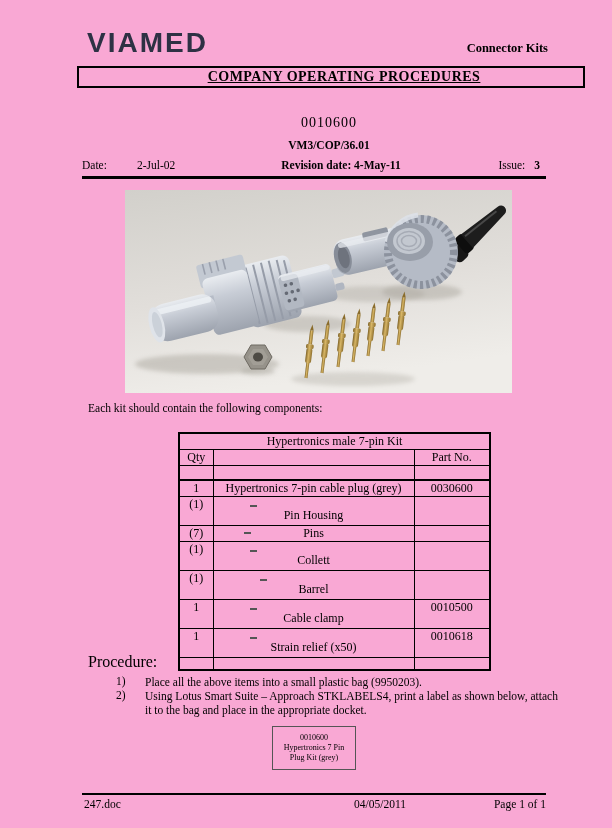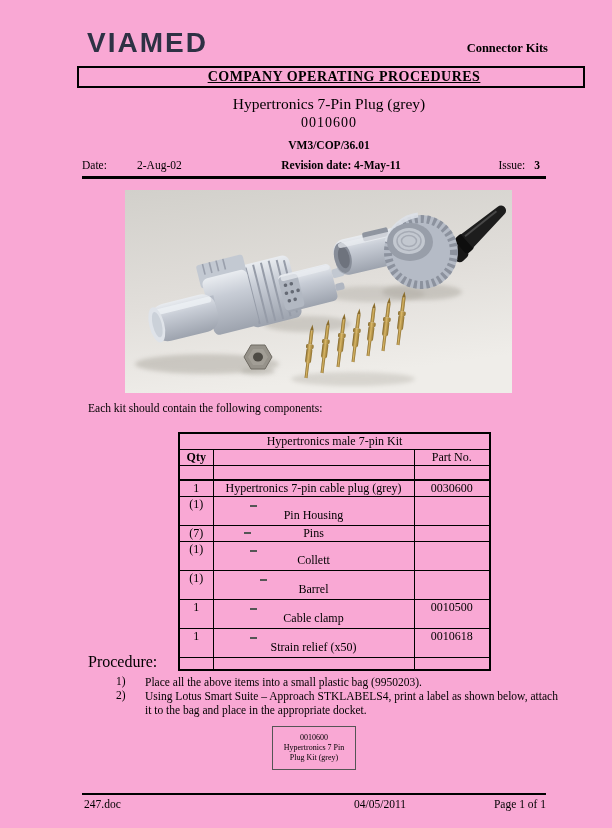--- a/index.html
+++ b/index.html
@@ -33,21 +33,21 @@
   .photo{left:125px; top:190px; width:387px; height:203px;}
   
   .intro{left:88px; top:402px; font-size:11.5px;}
   
   .tbl-wrap{left:178px; top:432px;}
   table.kit{border-collapse:collapse; table-layout:fixed; width:311px;
             font-size:12px; border:2px solid #000;}
   table.kit td{border:1.5px solid #000; padding:0; text-align:center; overflow:hidden;}
   tr.r-title td{height:15px;}
   tr.r-head td{height:15px;}
-  tr.r-head .cell-qty{font-weight:bold;text-align:center;}
+  tr.r-head .cell-qty{font-weight:normal;text-align:center;}
   tr.r-blank td{height:13px;}
   tr.r-blank2 td{height:11px;}
   tr.r-one td{height:15px; border-top:2.5px solid #000;}
   tr.r-mid td{height:14px;}
   tr.r-tall td{height:26px;}
   .cell-item{position:relative;}
   tr.r-tall .cell-item{vertical-align:bottom; padding-bottom:2px;margin-left:46px;}
   tr.r-tall .cell-qty, tr.r-tall .cell-part{vertical-align:top;}
   .mk{position:absolute; left:36px; top:8px; width:7px; height:2px; background:#555;}
   tr.r-mid .mk{top:6px; left:30px;}
@@ -70,27 +70,26 @@
 </style>
 </head>
 <body>
 
 <div class="page">
 
   <div class="abs logo">VIAMED</div>
   <div class="abs category">Connector Kits</div>
   <div class="abs banner-box">COMPANY OPERATING PROCEDURES</div>
 
-  <div class="abs prod-title">Hypertronics 7-Pin Plug (grey)</div>
   <div class="abs part-no">0010600</div>
   <div class="abs doc-ref">VM3/COP/36.01</div>
 
   <div class="abs meta-row">
     <span class="m-label">Date:</span>
-    <span class="m-date">2-Aug-02</span>
+    <span class="m-date">2-Jul-02</span>
     <span class="m-rev">Revision date: 4-May-11</span>
     <span class="m-issue">
       <span>Issue:</span><span class="iss-val">3</span>
     </span>
   </div>
   <div class="abs rule-heavy"></div>
 
   <svg class="abs photo" viewBox="0 0 387 203" xmlns="http://www.w3.org/2000/svg">
     <defs>
       <linearGradient id="bgG" x1="0" y1="0" x2="0.25" y2="1">

